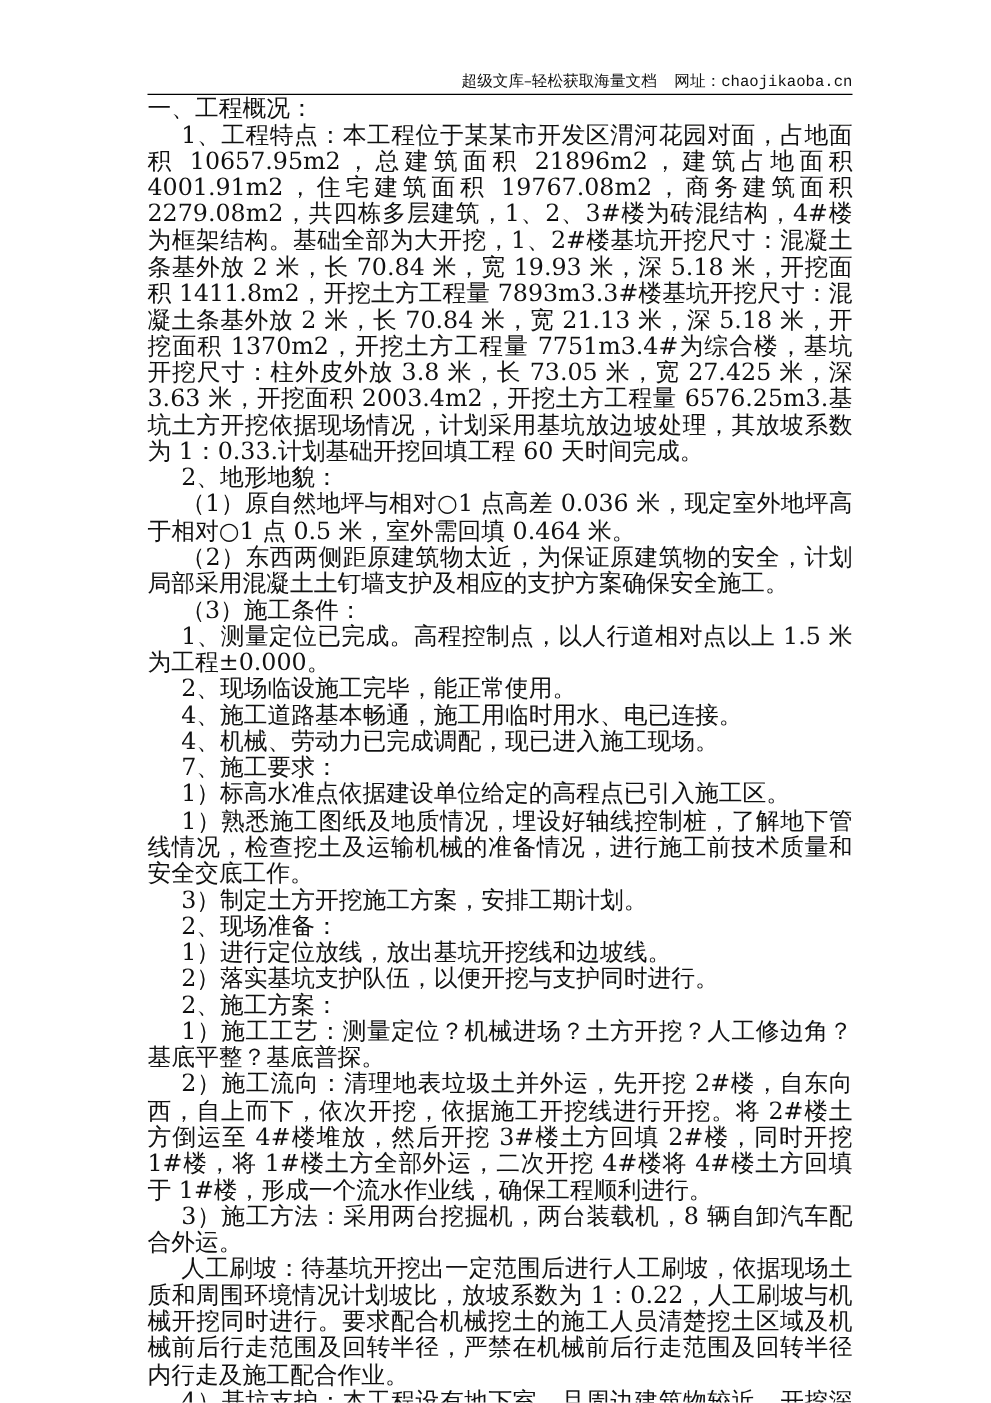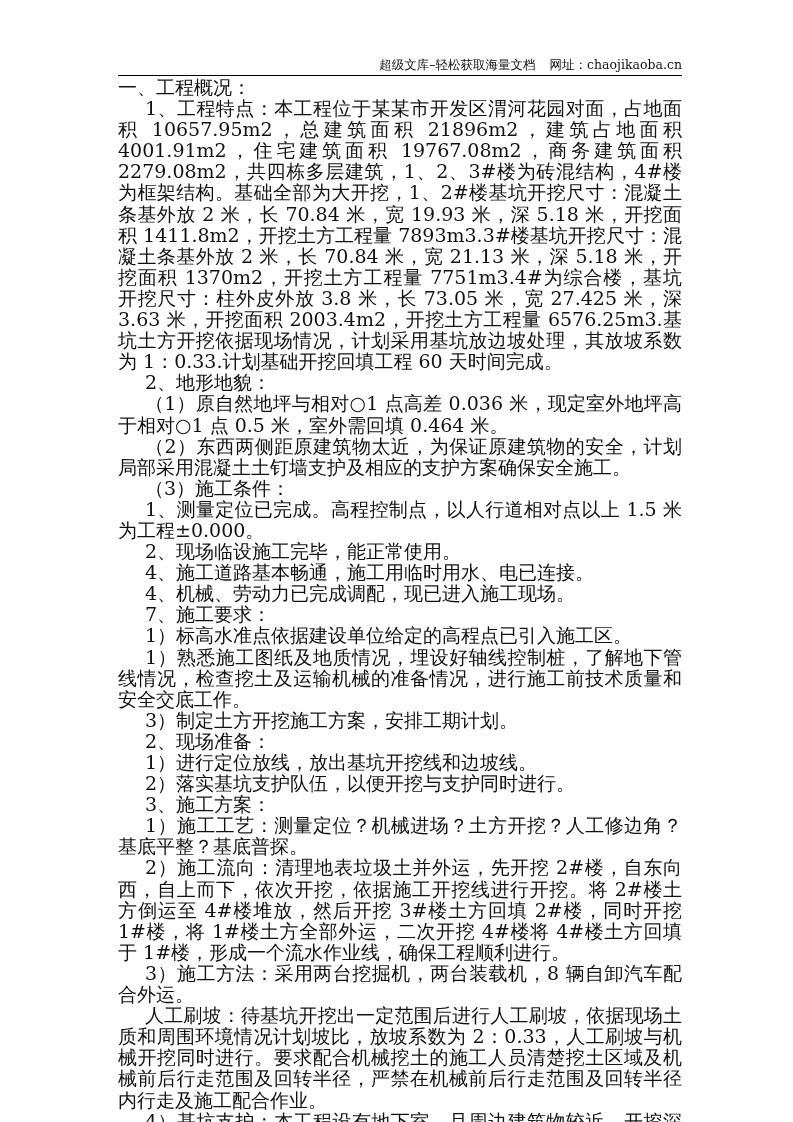--- a/index.html
+++ b/index.html
@@ -1,20 +1,20 @@
 <!DOCTYPE html>
 <html><head>
 <meta charset="utf-8">
 <style>
   html, body { margin: 0; padding: 0; background: #ffffff; }
   body { width: 793px; height: 1122px; position: relative; overflow: hidden;
          font-family: "DejaVu Serif", "Liberation Serif", serif; color: #111; }
   .header { position: absolute; left: 118px; top: 56px; width: 564px; height: 19px;
             border-bottom: 1px solid #000; text-align: right; font-size: 12.5px; line-height: 17px; }
-  .header .site { margin-left: 14px; }
+  .header .site { margin-left: 14px; font-family: Liberation Mono, monospace; }
   .content { position: absolute; left: 118px; top: 77px; width: 564px;
              font-size: 19px; line-height: 21.1px; text-align: justify; }
   .content p { margin: 0; }
   .ind { text-indent: 27px; }
   .noind { text-indent: 0; }
 </style>
 </head>
 <body>
 
 <div class="header">
@@ -32,20 +32,20 @@
   <p class="ind">2、现场临设施工完毕，能正常使用。</p>
   <p class="ind">4、施工道路基本畅通，施工用临时用水、电已连接。</p>
   <p class="ind">4、机械、劳动力已完成调配，现已进入施工现场。</p>
   <p class="ind">7、施工要求：</p>
   <p class="ind">1）标高水准点依据建设单位给定的高程点已引入施工区。</p>
   <p class="ind">1）熟悉施工图纸及地质情况，埋设好轴线控制桩，了解地下管线情况，检查挖土及运输机械的准备情况，进行施工前技术质量和安全交底工作。</p>
   <p class="ind">3）制定土方开挖施工方案，安排工期计划。</p>
   <p class="ind">2、现场准备：</p>
   <p class="ind">1）进行定位放线，放出基坑开挖线和边坡线。</p>
   <p class="ind">2）落实基坑支护队伍，以便开挖与支护同时进行。</p>
-  <p class="ind">3、施工方案：</p>
+  <p class="ind">2、施工方案：</p>
   <p class="ind">1）施工工艺：测量定位？机械进场？土方开挖？人工修边角？基底平整？基底普探。</p>
   <p class="ind">2）施工流向：清理地表垃圾土并外运，先开挖 2#楼，自东向西，自上而下，依次开挖，依据施工开挖线进行开挖。将 2#楼土方倒运至 4#楼堆放，然后开挖 3#楼土方回填 2#楼，同时开挖 1#楼，将 1#楼土方全部外运，二次开挖 4#楼将 4#楼土方回填于 1#楼，形成一个流水作业线，确保工程顺利进行。</p>
   <p class="ind">3）施工方法：采用两台挖掘机，两台装载机，8 辆自卸汽车配合外运。</p>
-  <p class="ind">人工刷坡：待基坑开挖出一定范围后进行人工刷坡，依据现场土质和周围环境情况计划坡比，放坡系数为 2：0.33，人工刷坡与机械开挖同时进行。要求配合机械挖土的施工人员清楚挖土区域及机械前后行走范围及回转半径，严禁在机械前后行走范围及回转半径内行走及施工配合作业。</p>
+  <p class="ind">人工刷坡：待基坑开挖出一定范围后进行人工刷坡，依据现场土质和周围环境情况计划坡比，放坡系数为 1：0.22，人工刷坡与机械开挖同时进行。要求配合机械挖土的施工人员清楚挖土区域及机械前后行走范围及回转半径，严禁在机械前后行走范围及回转半径内行走及施工配合作业。</p>
   <p class="ind">4）基坑支护：本工程设有地下室，且周边建筑物较近，开挖深度至-6.65 米（自然地坪标高为-1.47m），因而依据《建设工程安全生产管理条例》和《强制性条文》的有关规定进行安全防护，东西两侧必须做土钉墙进行支护，土钉墙支护与机械开挖同时进行，做到随挖随支护，支护设计与施工有专门的施工方案。</p>
   <p class="ind">基坑四周设置扣件钢管栏杆，并绑密目网，施工方法，防止人员及物体坠落。采用扣</p>
 </div>
 
 </body></html>

